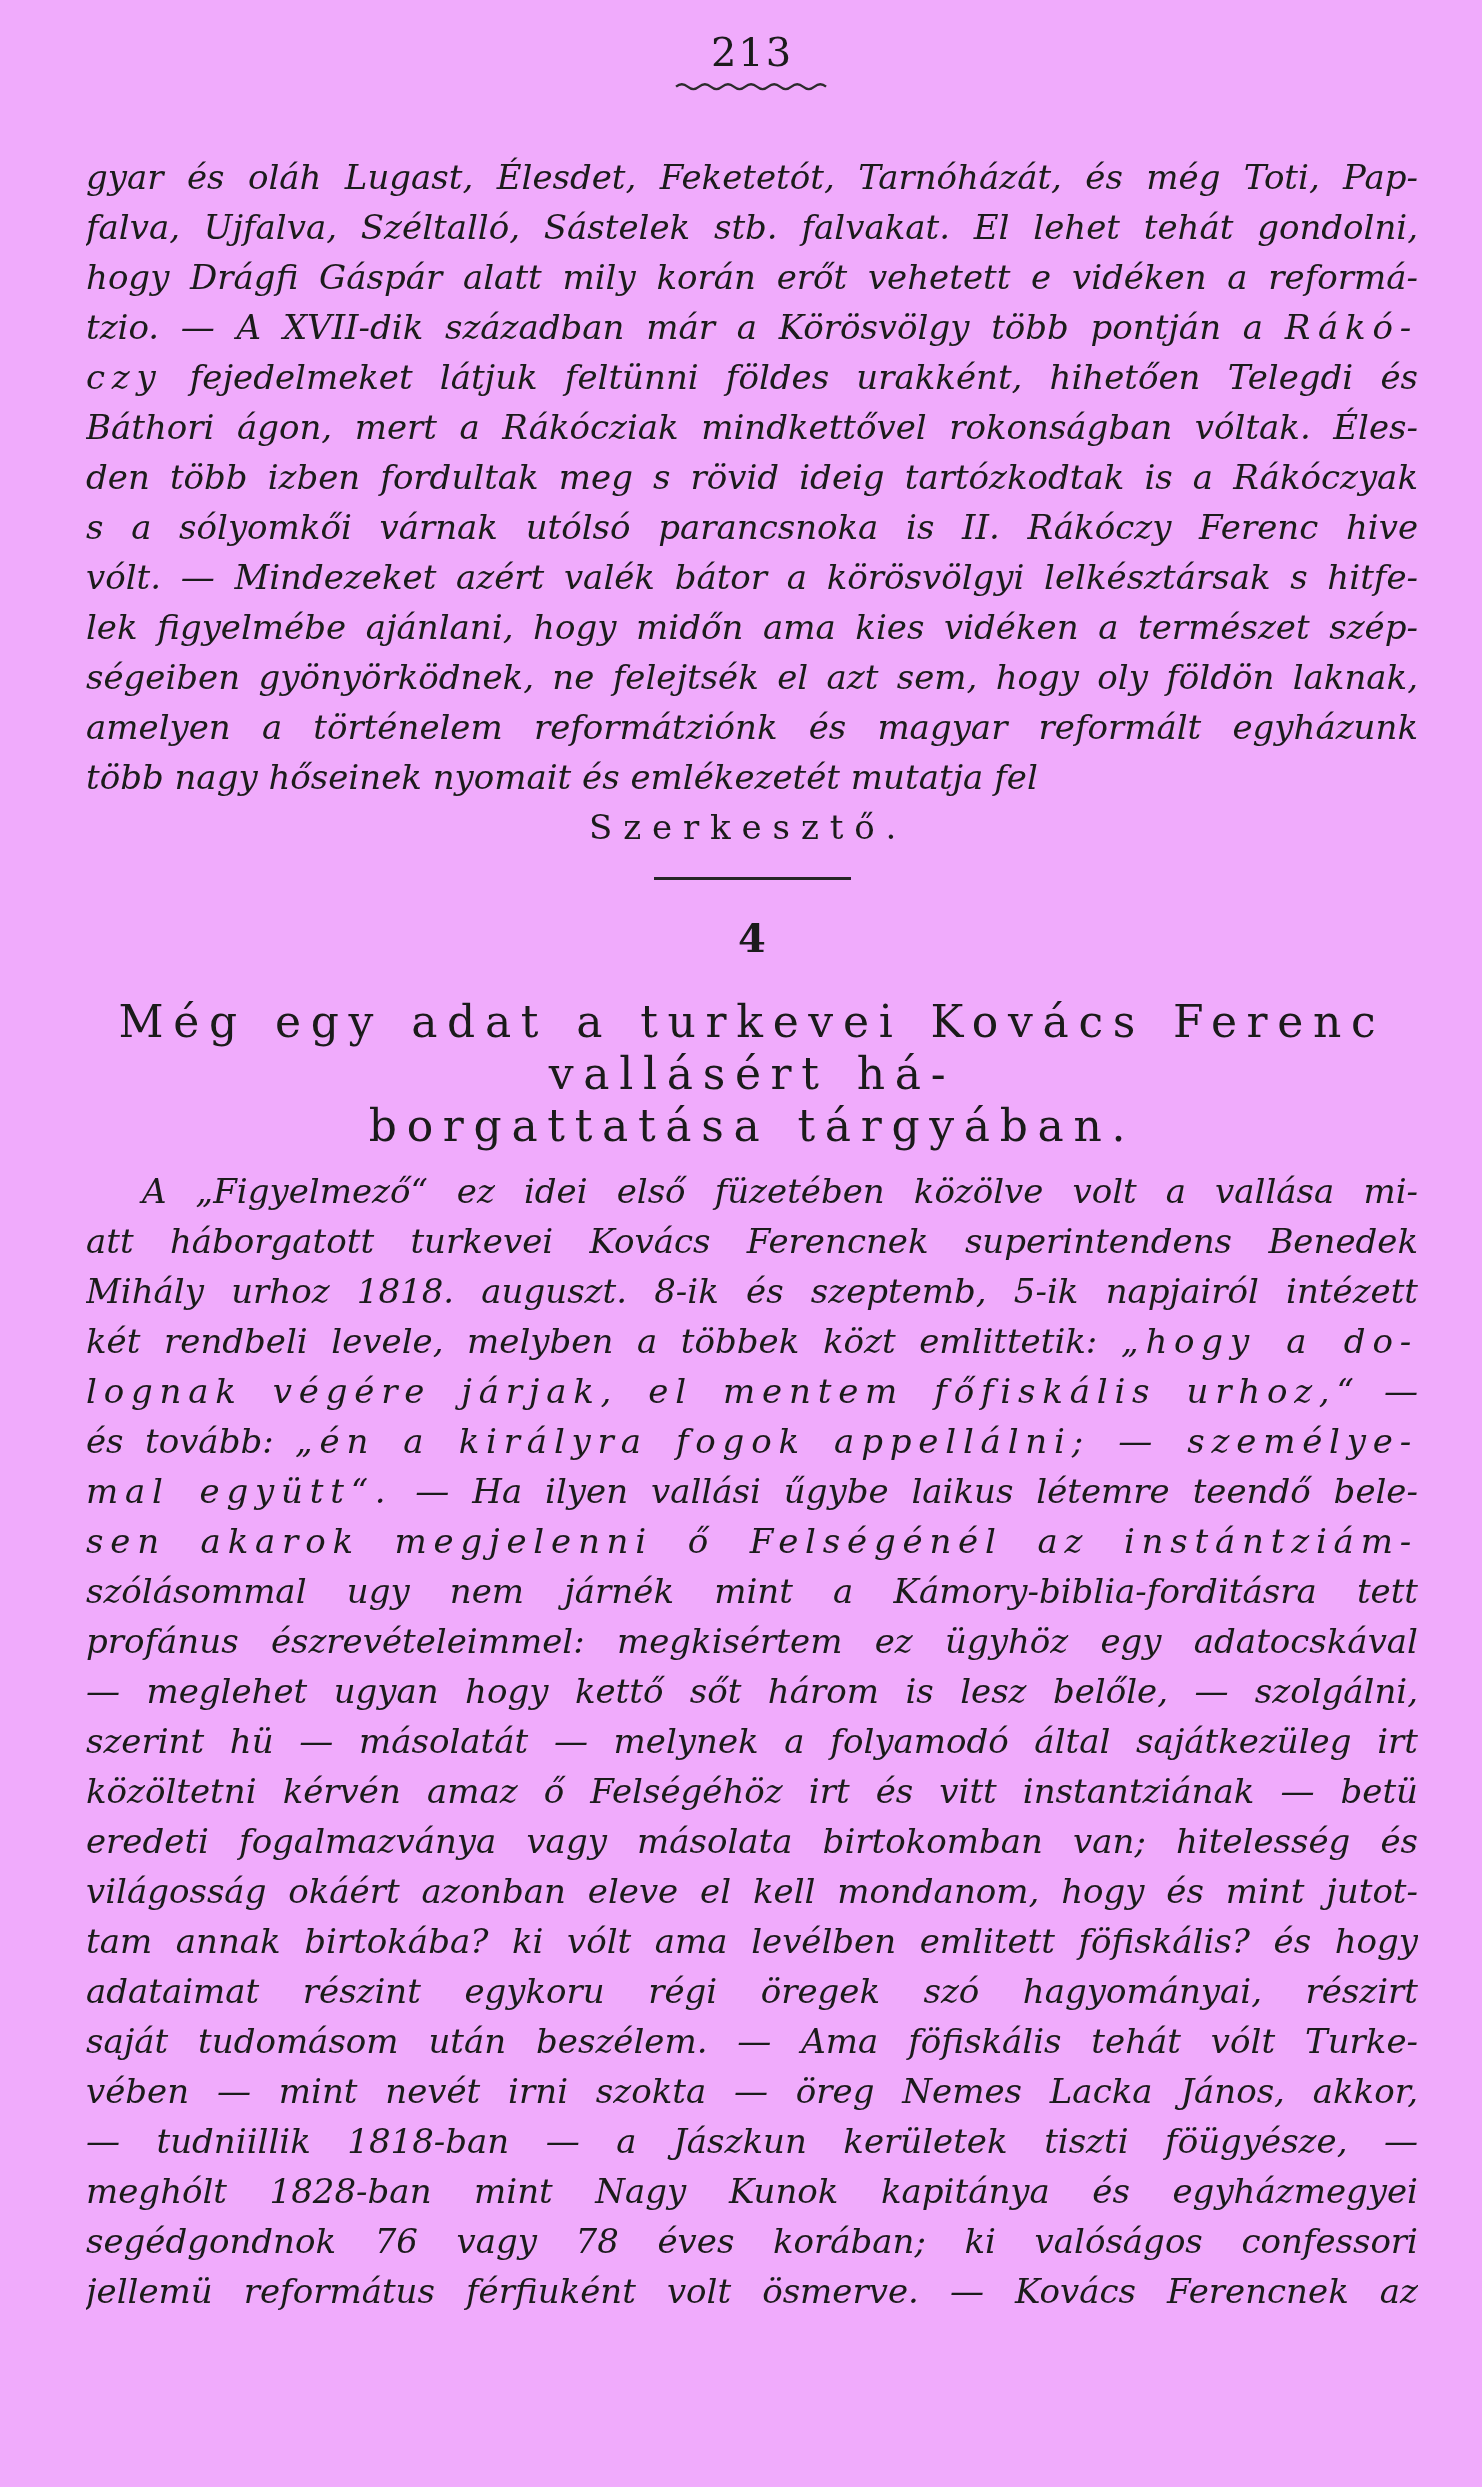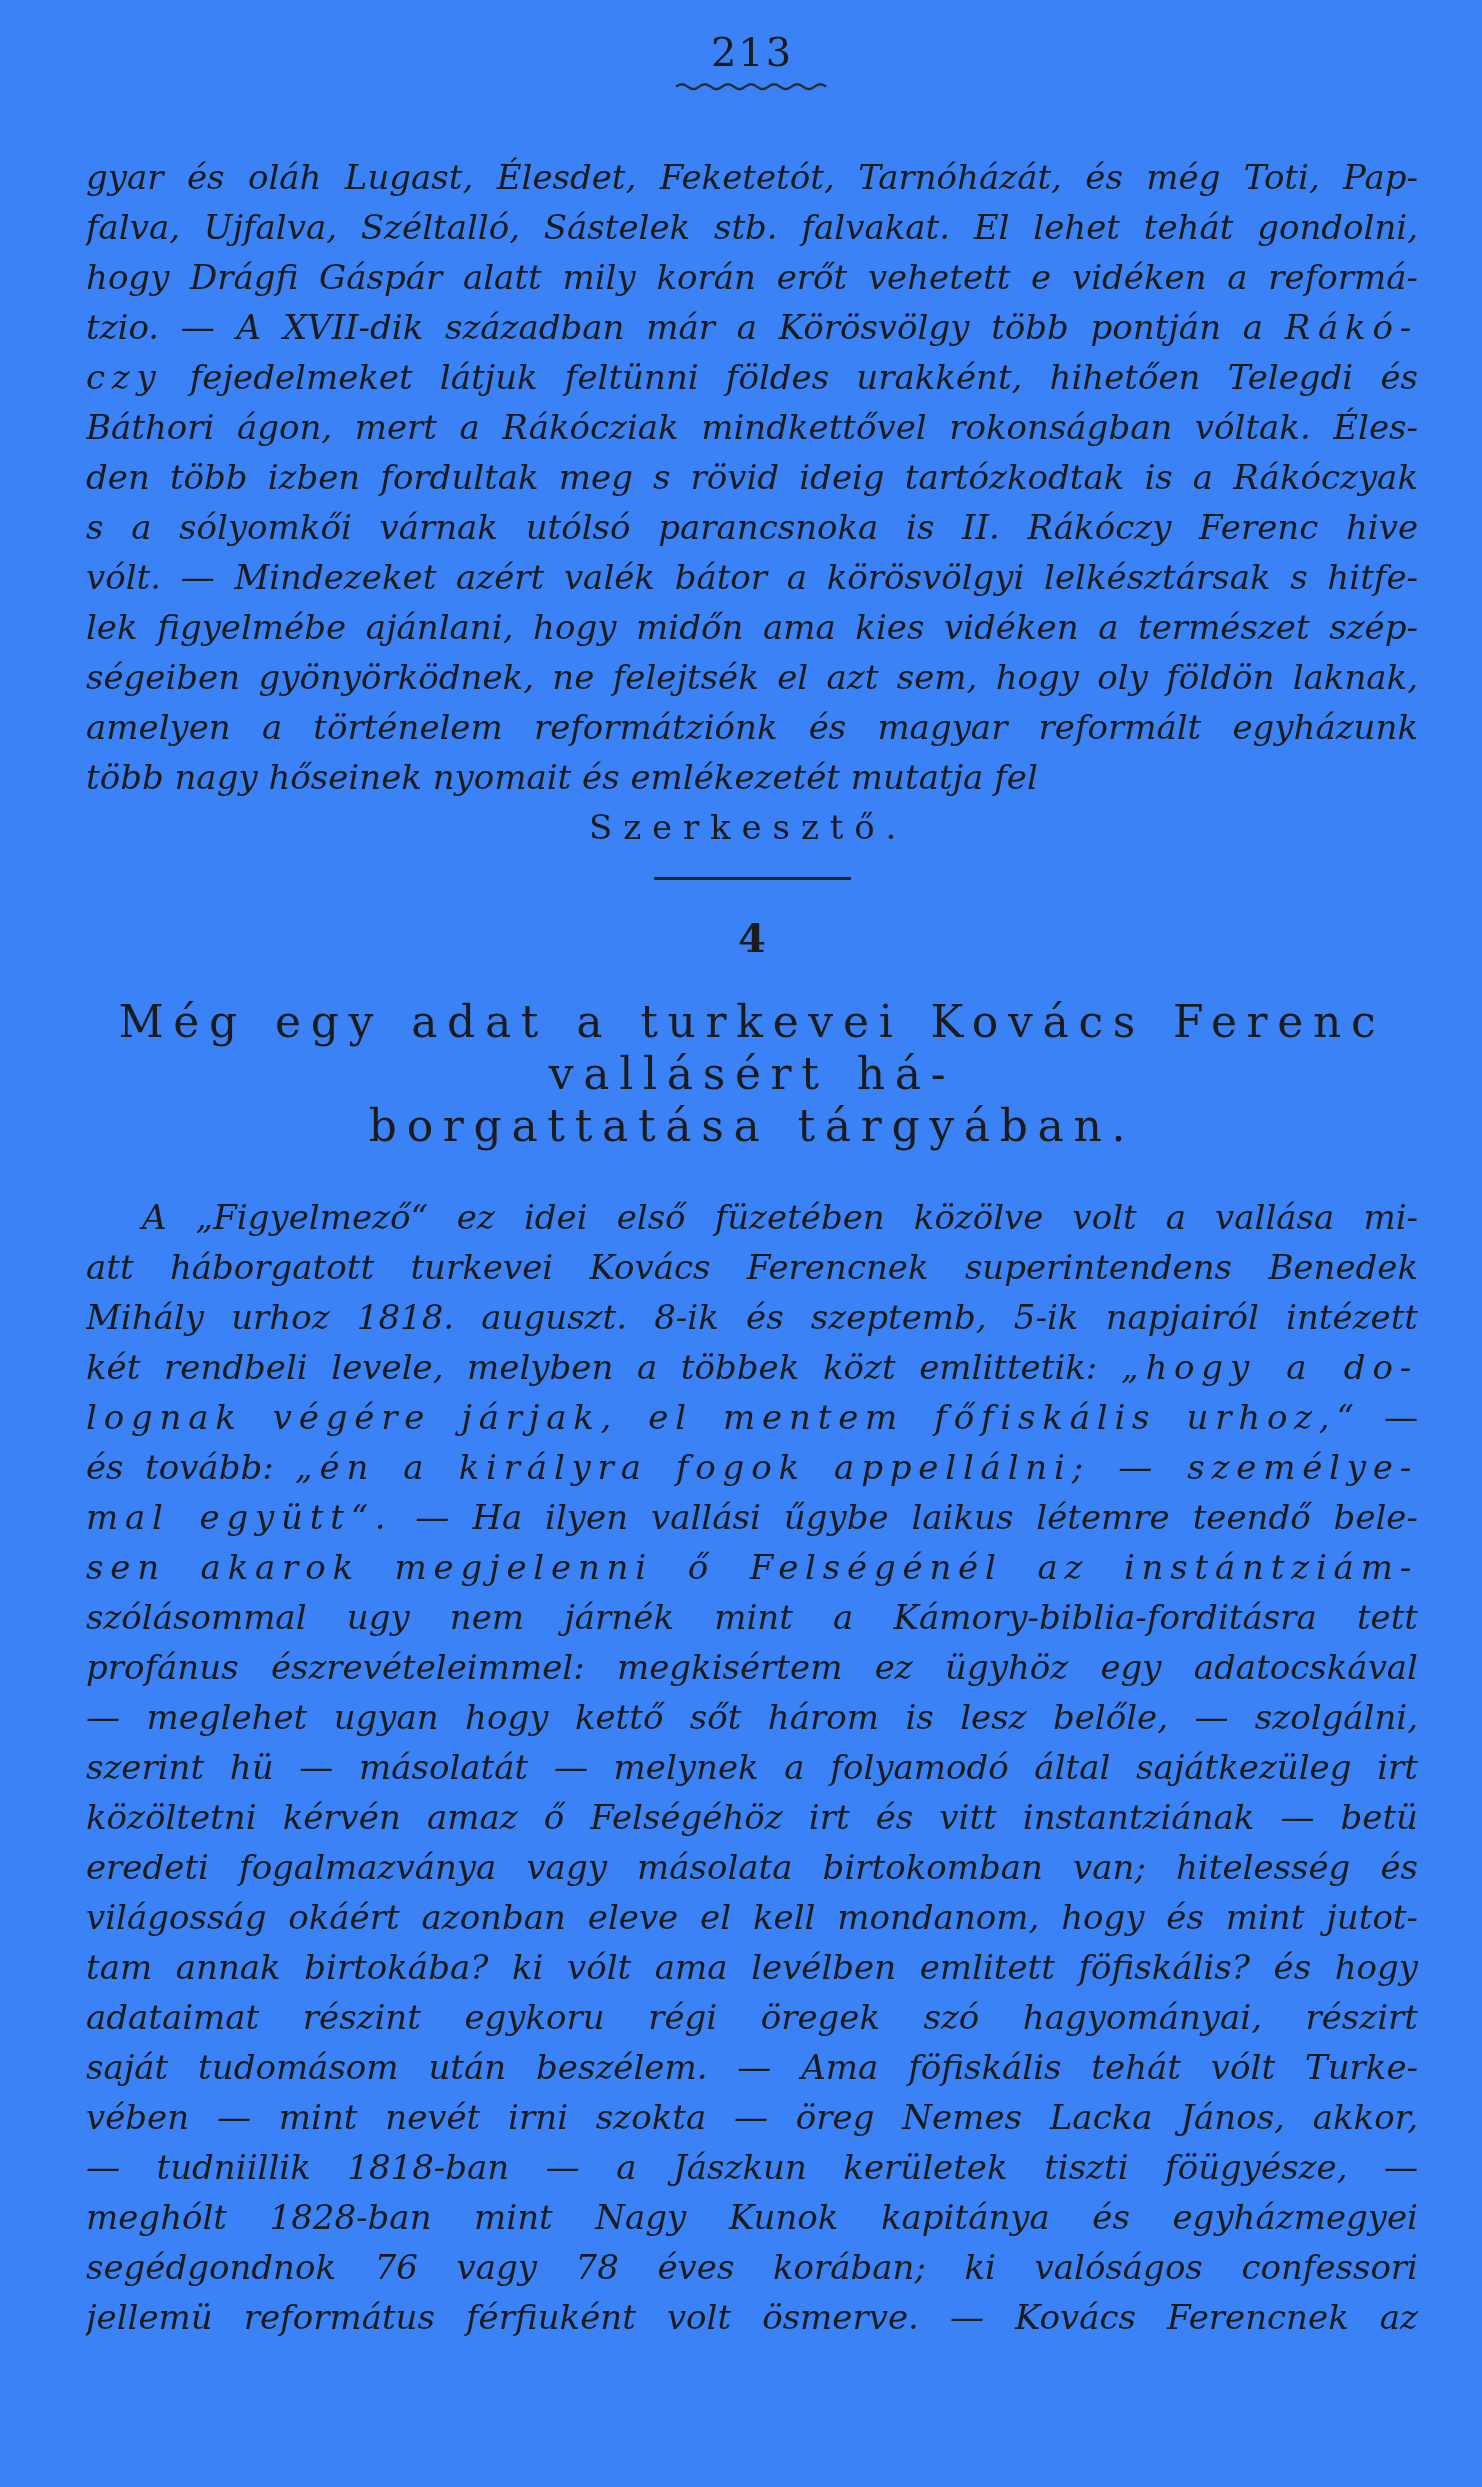--- a/index.html
+++ b/index.html
@@ -1,20 +1,20 @@
 <!DOCTYPE html>
 <html><head>
 <meta charset="utf-8">
 <style>
   html,body{margin:0;padding:0;background:#e8e8e6;}
   .page{
     position:relative;
     width:1483px;height:2487px;
     margin:0 auto;
-    background:#3b82f6;
+    background:#f0abfc;
     font-family:"DejaVu Serif", serif;
     color:#1b1b1b;
     overflow:hidden;
     box-sizing:border-box;
   }
   .content{padding:29px 65px 0 86px;}
   .pageno{
     text-align:center;
     font-size:40px;
     line-height:46px;
@@ -50,21 +50,21 @@
     font-weight:bold;
   }
   .heading{
     margin-top:33px;
     font-size:44px;line-height:52px;
     text-align:center;
     letter-spacing:0.22em;
     word-spacing:0.10em;
   }
   .para1{margin-top:62px;}
-  .para2{margin-top:40px;}
+  .para2{margin-top:14px;}
 </style>
 </head>
 <body>
 
 <div class="page">
   <div class="content">
 
     <div class="pageno">213</div>
     <div class="squiggle-wrap">
       <svg width="159" height="12.5" viewBox="0 0 165 13">

